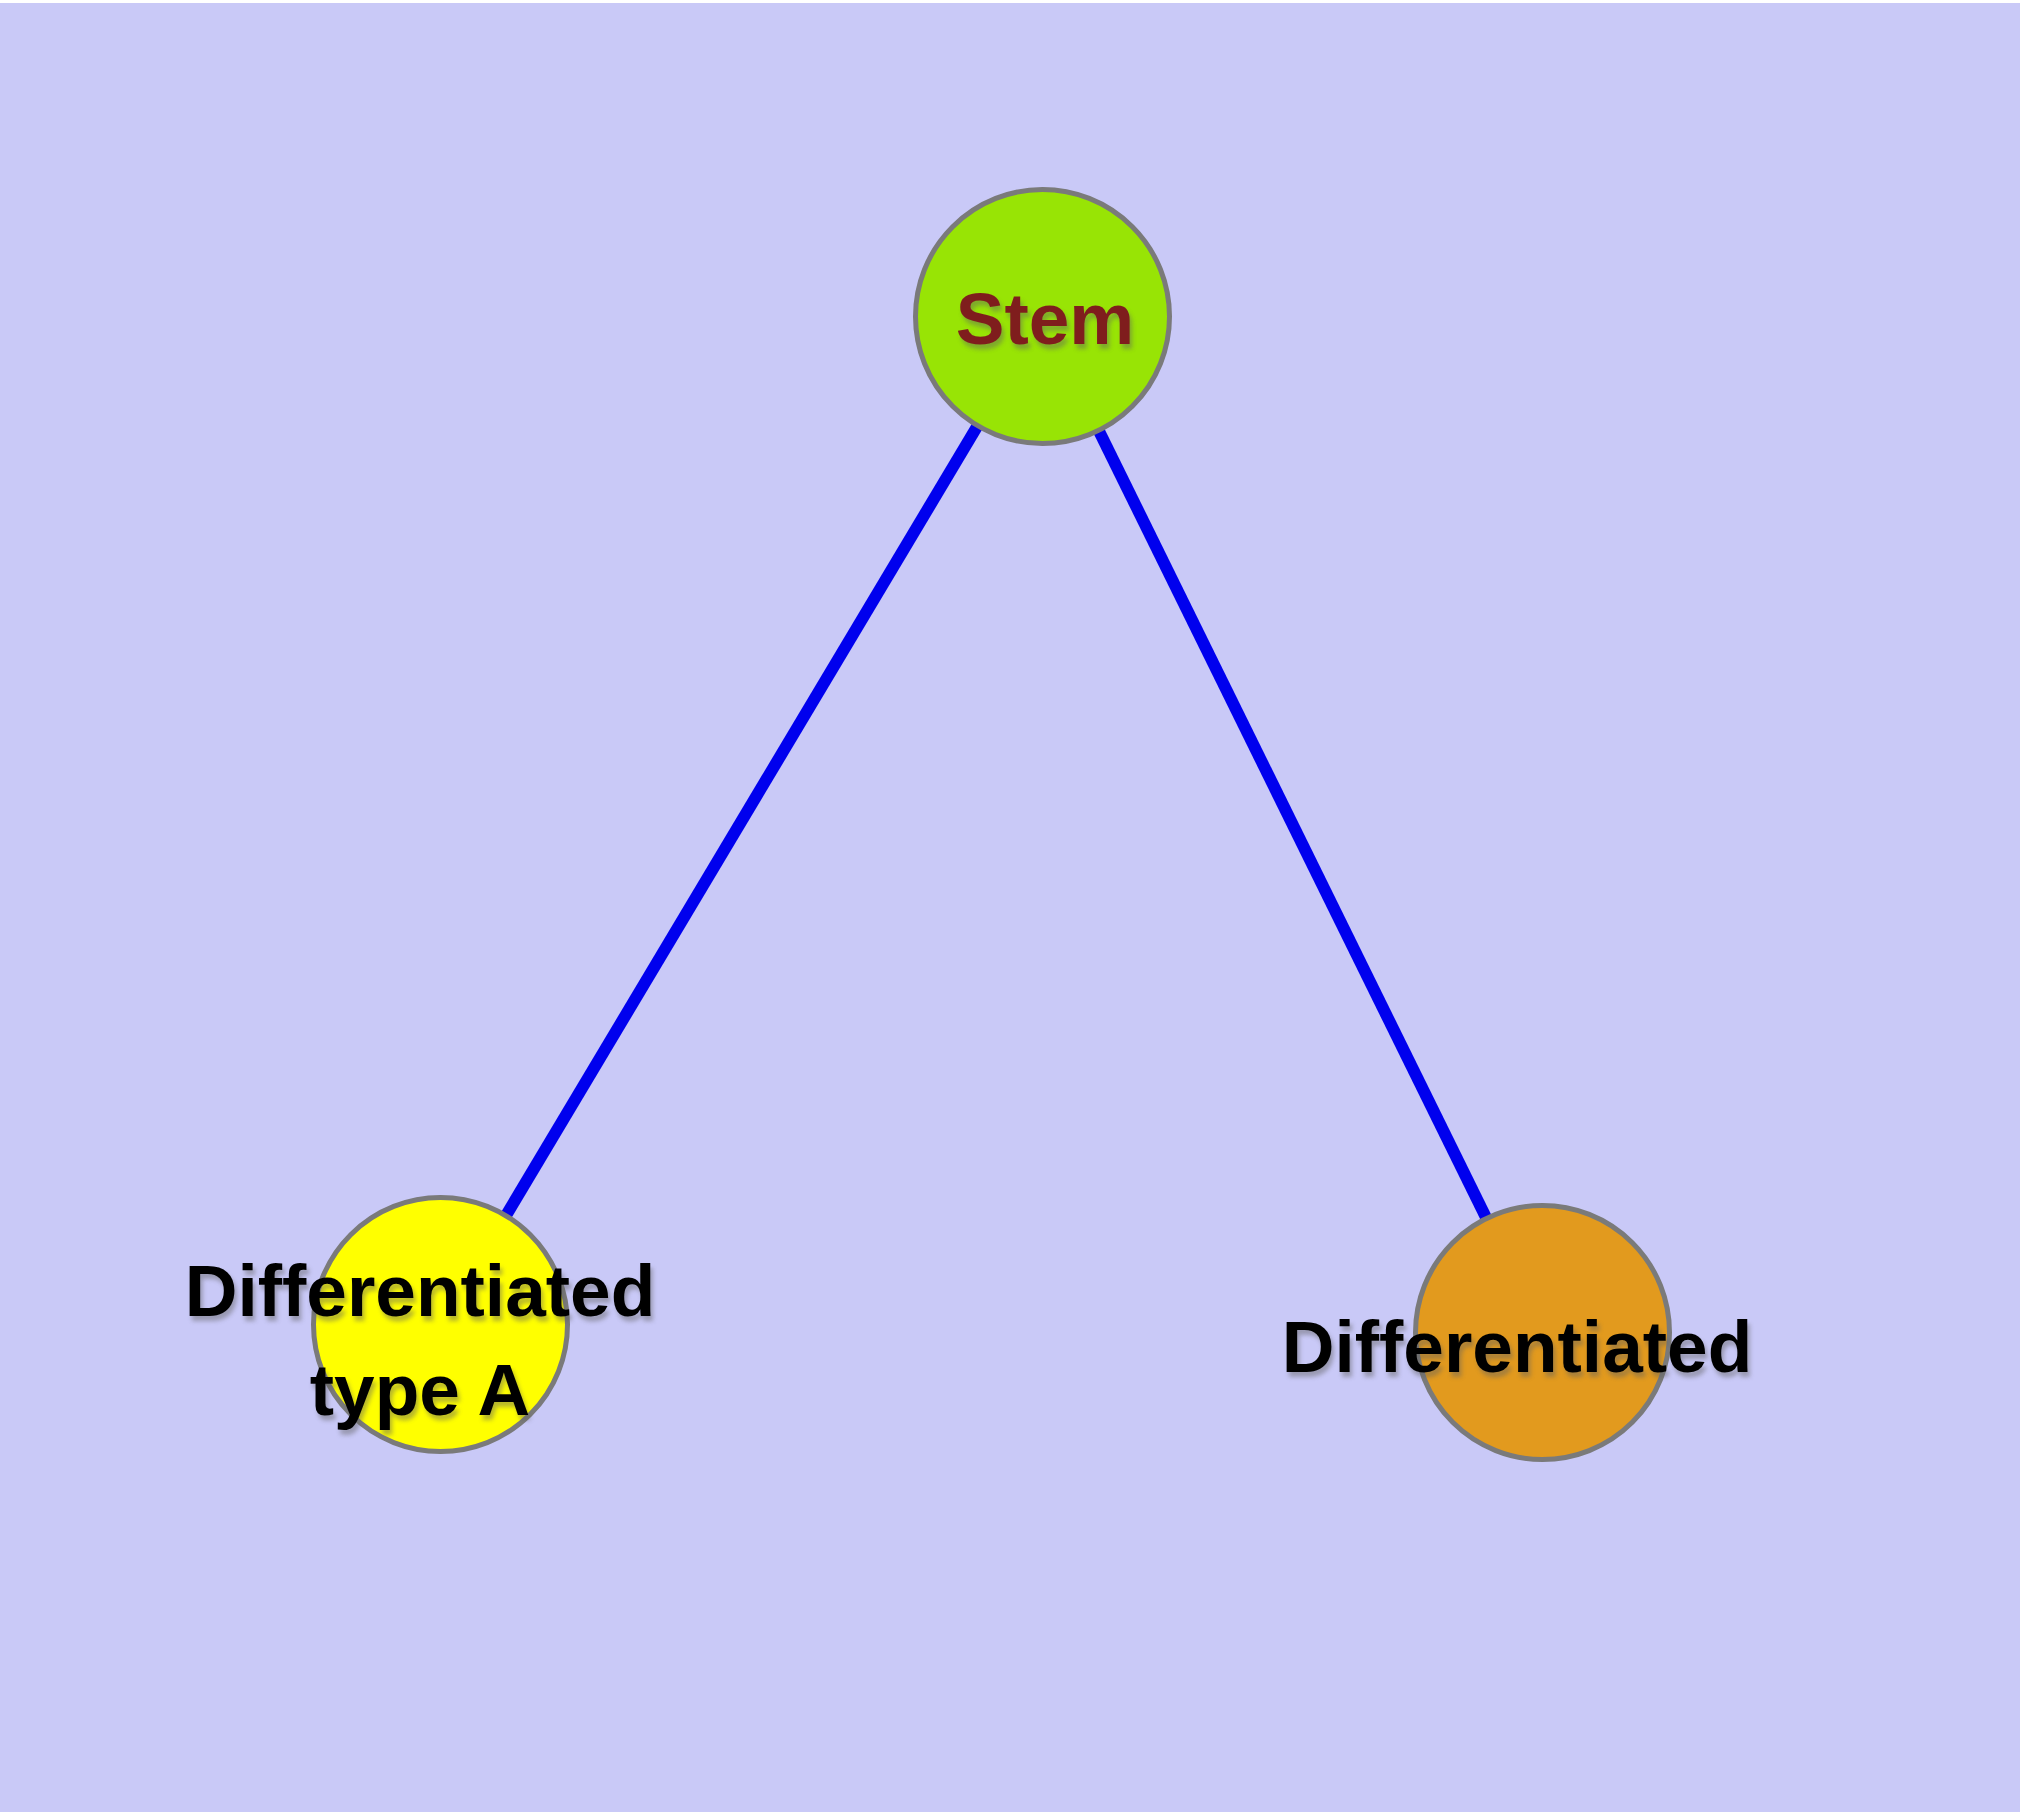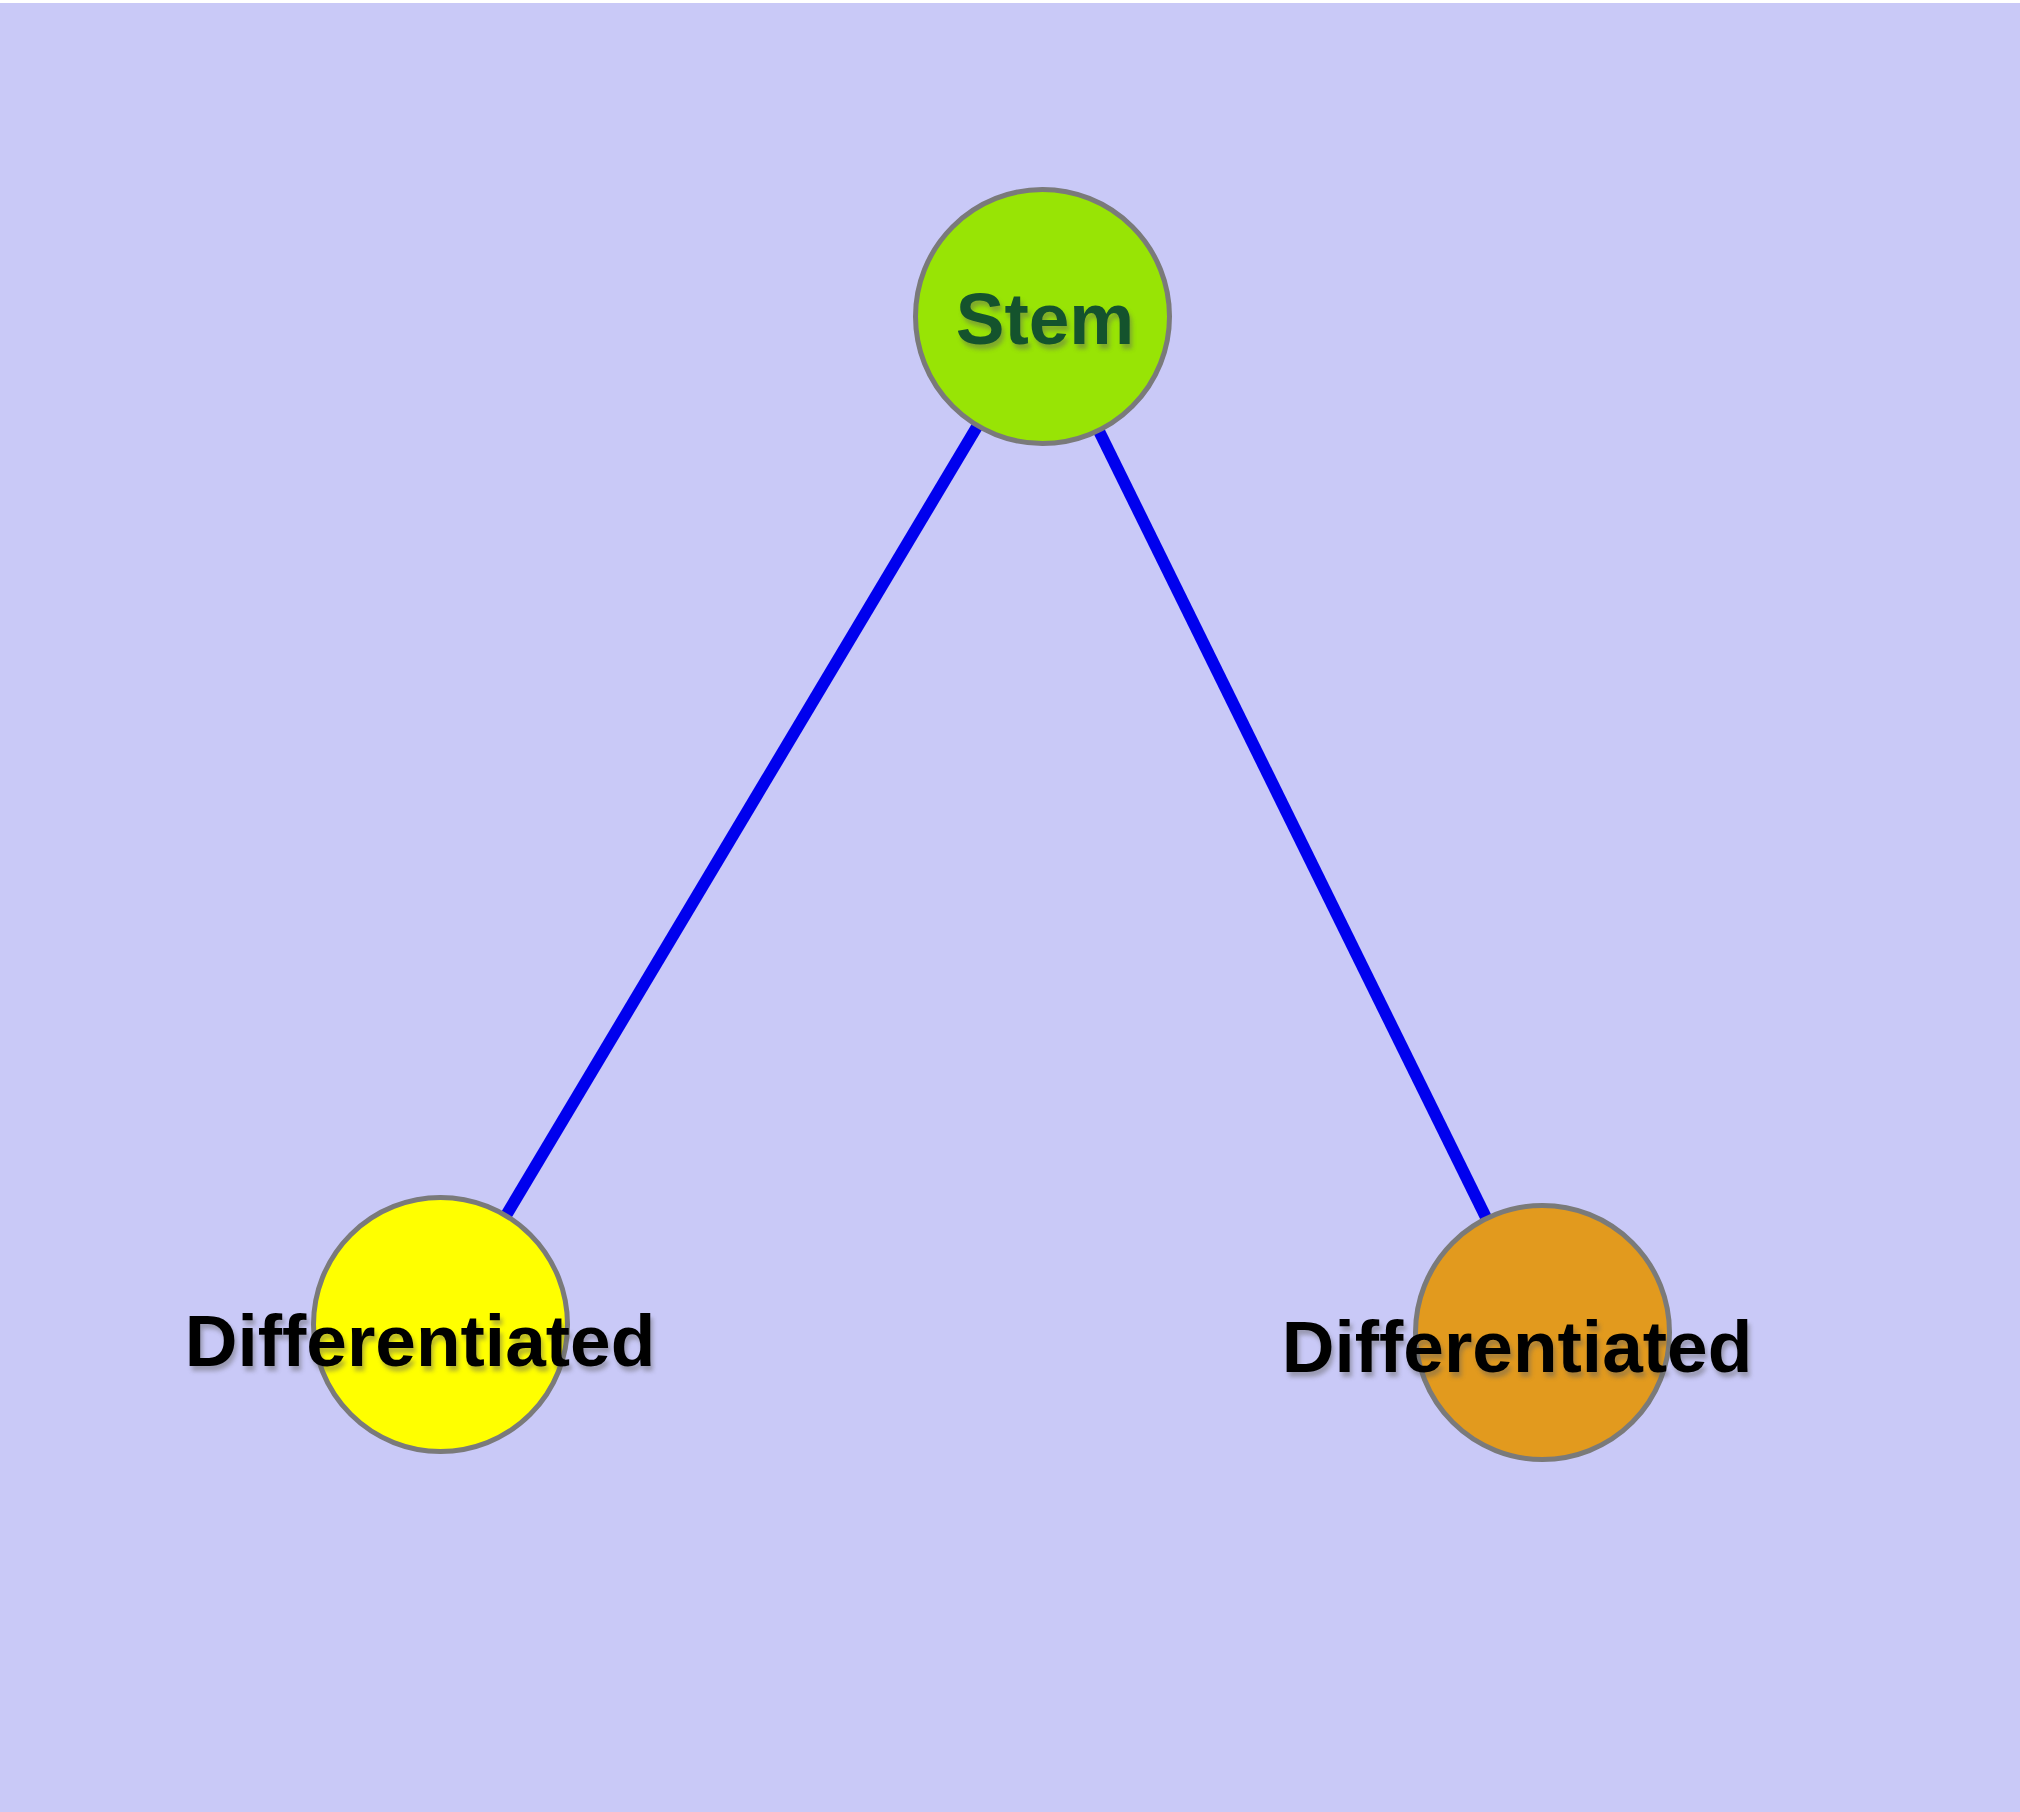--- a/index.html
+++ b/index.html
@@ -66,26 +66,27 @@
       <line x1="1230" y1="370" x2="520" y2="1559" stroke-width="14" style="stroke: rgb(0, 0, 238);"></line>
       <line x1="1230" y1="370" x2="1820" y2="1569" stroke-width="14" style="stroke: rgb(0, 0, 238);"></line>
     </svg>
 
     <div class="node node-stem" style="background-color: rgb(152, 228, 5); border-color: rgb(122, 122, 122);"></div>
 
     <div class="node node-type-a" style="background-color: rgb(255, 255, 0); border-color: rgb(122, 122, 122);"></div>
 
     <div class="node node-type-b" style="background-color: rgb(226, 154, 30); border-color: rgb(122, 122, 122);"></div>
 
-    <div class="node-label label-stem" style="color: #14532d;">
+    <div class="node-label label-stem" style="color: #7f1d1d;">
       <div>Stem</div>
     </div>
 
     <div class="node-label label-type-a" style="color: rgb(0, 0, 0);">
       <div>Differentiated</div>
+      <div>type A</div>
     </div>
 
     <div class="node-label label-type-b" style="color: rgb(0, 0, 0);">
       <div>Differentiated</div>
     </div>
 
   </div>
 </div>
 
 

